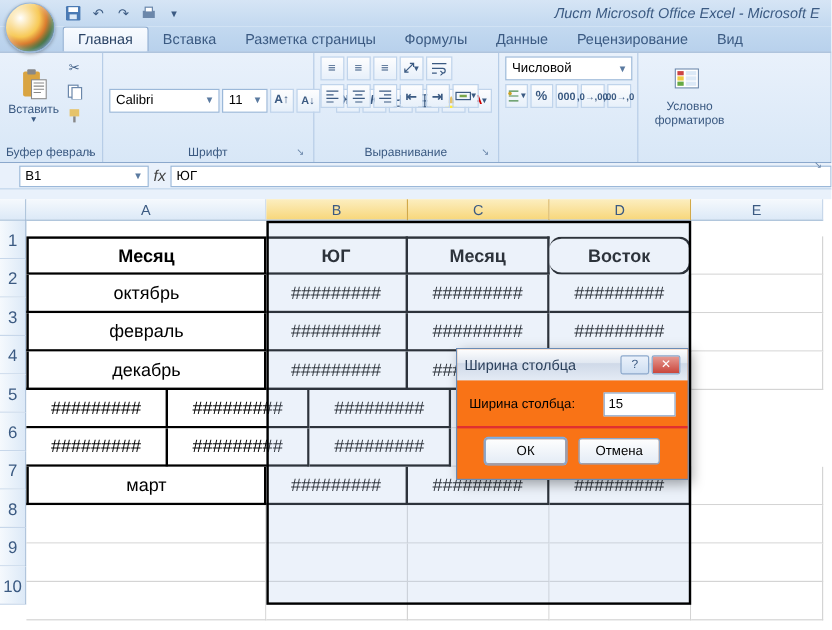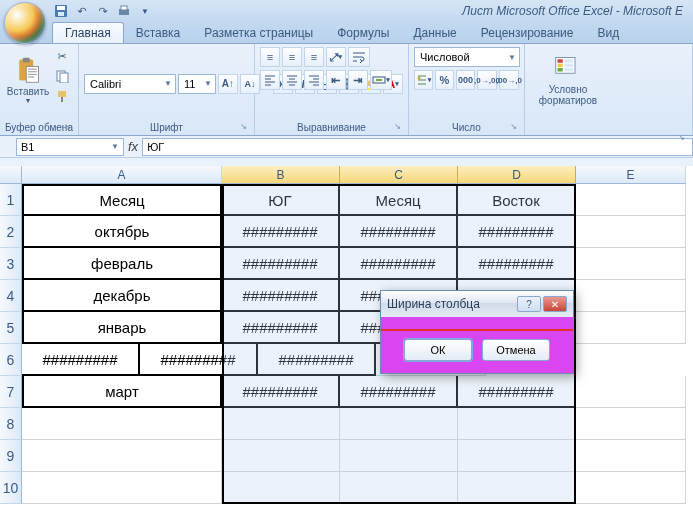--- a/index.html
+++ b/index.html
@@ -43,26 +43,26 @@
 
 .spacer { height: 8px; background: #e9f1fb; }
 .col-hdrs { display: flex; }
 .select-all { width: 22px; height: 18px; background: linear-gradient(#f5f9fd,#dce9f7); border-right: 1px solid #9fb8d4; border-bottom: 1px solid #9fb8d4; }
 .col-hdr { height: 18px; background: linear-gradient(#f5f9fd,#dce9f7); border-right: 1px solid #c7d7ea; border-bottom: 1px solid #9fb8d4; display: flex; align-items: center; justify-content: center; font-size: 12px; color: #3b5a82; cursor: pointer; }
 .col-hdr.sel { background: linear-gradient(#fceec0,#f8d77b); border-right-color: #d2a948; }
 .row-hdr { height: 32px; background: linear-gradient(90deg,#f5f9fd,#dce9f7); border-right: 1px solid #9fb8d4; border-bottom: 1px solid #c7d7ea; display: flex; align-items: center; justify-content: center; font-size: 14px; color: #3b5a82; cursor: pointer; }
 .data-area { position: relative; }
 .data-row { display: flex; }
 .cell { height: 32px; border-right: 2px solid #000; border-bottom: 2px solid #000; display: flex; align-items: center; justify-content: center; font-size: 15px; background: #fff; overflow: hidden; white-space: nowrap; }
-.cell.hdr-cell { font-weight: normal; }
+.cell.hdr-cell { font-weight: bold; margin-top: 13px; }
 .cell.noborder { border-right: 1px solid #d4d4d4; border-bottom: 1px solid #d4d4d4; }
 .selection-outline { position: absolute; border: 2px solid #000; pointer-events: none; background: rgba(180,204,234,.25); }
 
 
-.dialog { position: absolute; left: 380px; top: 290px; width: 194px; background: #d946ef; border: 1px solid #6a8bb5; box-shadow: 3px 3px 10px rgba(0,0,0,.35); z-index: 100; }
+.dialog { position: absolute; left: 380px; top: 290px; width: 194px; background: #f97316; border: 1px solid #6a8bb5; box-shadow: 3px 3px 10px rgba(0,0,0,.35); z-index: 100; }
 .dialog-title { height: 26px; background: linear-gradient(#fefefe,#e0e7f1 45%,#cfd9e8 46%,#e4ebf5); display: flex; align-items: center; padding: 0 6px; font-size: 12px; color: #2a3f5a; }
 .dialog-title .dlg-btns { margin-left: auto; display: flex; gap: 2px; }
 .dlg-tbtn { width: 24px; height: 16px; font-size: 10px; display: flex; align-items: center; justify-content: center; border: 1px solid #8ba8cc; border-radius: 2px; cursor: pointer; }
 .dlg-tbtn.help { background: linear-gradient(#eaf1fb,#cfdff2); color: #3b5a82; }
 .dlg-tbtn.close { background: linear-gradient(#e79b93,#c9453b); color: #fff; }
 .dialog-body { padding: 10px 10px 4px; font-size: 11px; }
 .dialog-row { display: flex; align-items: center; margin-bottom: 8px; }
 .dialog-row label { flex: 1; }
 .dlg-input { width: 60px; height: 20px; border: 1px solid #8ba8cc; padding: 0 3px; font-size: 11px; }
 .dlg-red { height: 2px; background: #e03030; margin: 2px -10px 8px; }
@@ -130,21 +130,21 @@
             </svg>
           </div>
         <div class="mini-btn">
             <svg width="14" height="14">
               <rect x="3" y="2" width="8" height="6" fill="#e6c36a"></rect>
               <rect x="6" y="8" width="2" height="5" fill="#888"></rect>
             </svg>
           </div>
       </div>
     </div>
-    <div class="group-label">Буфер обмена</div>
+    <div class="group-label">Буфер февраль</div>
   </div>
 
   <div class="group" style="width:176px">
     <div class="group-body" style="flex-direction:row;gap:13px">
       <div class="row">
         <div class="combo" style="width:92px">
             <span>Calibri</span>
             <span class="dd">▼</span>
           </div>
         <div class="combo" style="width:38px">
@@ -241,21 +241,20 @@
               <circle cx="3" cy="4" r="1.5" fill="#c9a227"></circle>
             </svg>
             <span style="font-size:7px">▾</span>
           </div>
         <div class="fmt-btn">%</div>
         <div class="fmt-btn" style="font-size:9px">000</div>
         <div class="fmt-btn" style="font-size:8px">,0→,00</div>
         <div class="fmt-btn" style="font-size:8px">,00→,0</div>
       </div>
     </div>
-    <div class="group-label">Число</div>
   </div>
 
   <div class="group" style="flex:1">
     <div class="group-body">
       <div class="big-btn" style="width:76px">
         <svg class="icon" viewBox="0 0 32 32">
             <rect x="2" y="4" width="22" height="18" fill="#fff" stroke="#6b87aa"></rect>
             <rect x="4" y="6" width="6" height="4" fill="#c44"></rect>
             <rect x="4" y="11" width="6" height="4" fill="#ec4"></rect>
             <rect x="4" y="16" width="6" height="4" fill="#6a4"></rect>
@@ -309,21 +308,21 @@
         <div class="row-hdr" style="width: 22px;">8</div>
         <div class="row-hdr" style="width: 22px;">9</div>
         <div class="row-hdr" style="width: 22px;">10</div>
       </div>
     <div class="data-area" id="data-area">
       <div class="selection-outline" id="sel-outline" style="left: 200px; top: 0px; width: 354px; height: 320px;"></div>
     <div class="data-row">
           <div class="cell hdr-cell" style="width: 200px; border-left: 2px solid rgb(0, 0, 0); border-top: 2px solid rgb(0, 0, 0);">Месяц</div>
           <div class="cell hdr-cell" style="width: 118px; border-top: 2px solid rgb(0, 0, 0);">ЮГ</div>
           <div class="cell hdr-cell" style="width: 118px; border-top: 2px solid rgb(0, 0, 0);">Месяц</div>
-          <div class="cell hdr-cell" style="width: 118px; border-top: 2px solid rgb(0, 0, 0);">Восток</div>
+          <div class="cell hdr-cell" style="width: 118px; border-top: 2px solid rgb(0, 0, 0); border-radius: 10px;">Восток</div>
           <div class="cell hdr-cell noborder" style="width: 110px;"></div>
         </div>
         <div class="data-row">
           <div class="cell" style="width: 200px; border-left: 2px solid rgb(0, 0, 0);">октябрь</div>
           <div class="cell" style="width: 118px;">#########</div>
           <div class="cell" style="width: 118px;">#########</div>
           <div class="cell" style="width: 118px;">#########</div>
           <div class="cell noborder" style="width: 110px;"></div>
         </div>
         <div class="data-row">
@@ -334,21 +333,20 @@
           <div class="cell noborder" style="width: 110px;"></div>
         </div>
         <div class="data-row">
           <div class="cell" style="width: 200px; border-left: 2px solid rgb(0, 0, 0);">декабрь</div>
           <div class="cell" style="width: 118px;">#########</div>
           <div class="cell" style="width: 118px;">#########</div>
           <div class="cell" style="width: 118px;">#########</div>
           <div class="cell noborder" style="width: 110px;"></div>
         </div>
         <div class="data-row">
-          <div class="cell" style="width: 200px; border-left: 2px solid rgb(0, 0, 0);">январь</div>
           <div class="cell" style="width: 118px;">#########</div>
           <div class="cell" style="width: 118px;">#########</div>
           <div class="cell" style="width: 118px;">#########</div>
           <div class="cell noborder" style="width: 110px;"></div>
         </div>
         <div class="data-row">
           <div class="cell" style="width: 118px;">#########</div>
           <div class="cell" style="width: 118px;">#########</div>
           <div class="cell" style="width: 118px;">#########</div>
           <div class="cell noborder" style="width: 110px;"></div>
@@ -387,19 +385,23 @@
 
 <div class="dialog">
   <div class="dialog-title">
     <span>Ширина столбца</span>
     <div class="dlg-btns">
       <div class="dlg-tbtn help">?</div>
       <div class="dlg-tbtn close">✕</div>
     </div>
   </div>
   <div class="dialog-body">
+    <div class="dialog-row">
+      <label>Ширина столбца:</label>
+      <input class="dlg-input" value="15" style="">
+    </div>
     <div class="dlg-red"></div>
     <div class="dlg-buttons">
       <button class="dlg-btn primary">ОК</button>
       <button class="dlg-btn">Отмена</button>
     </div>
   </div>
 </div>
 
 </body></html>

